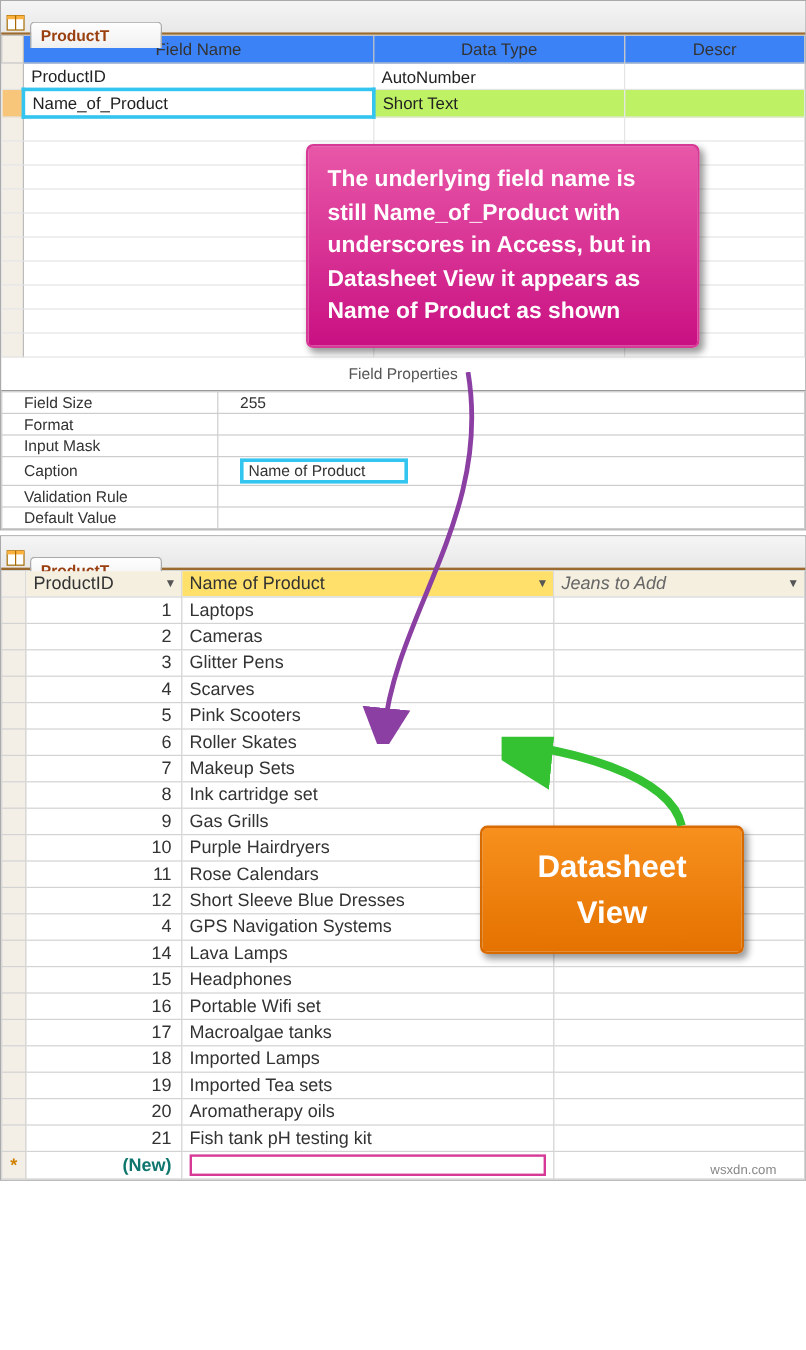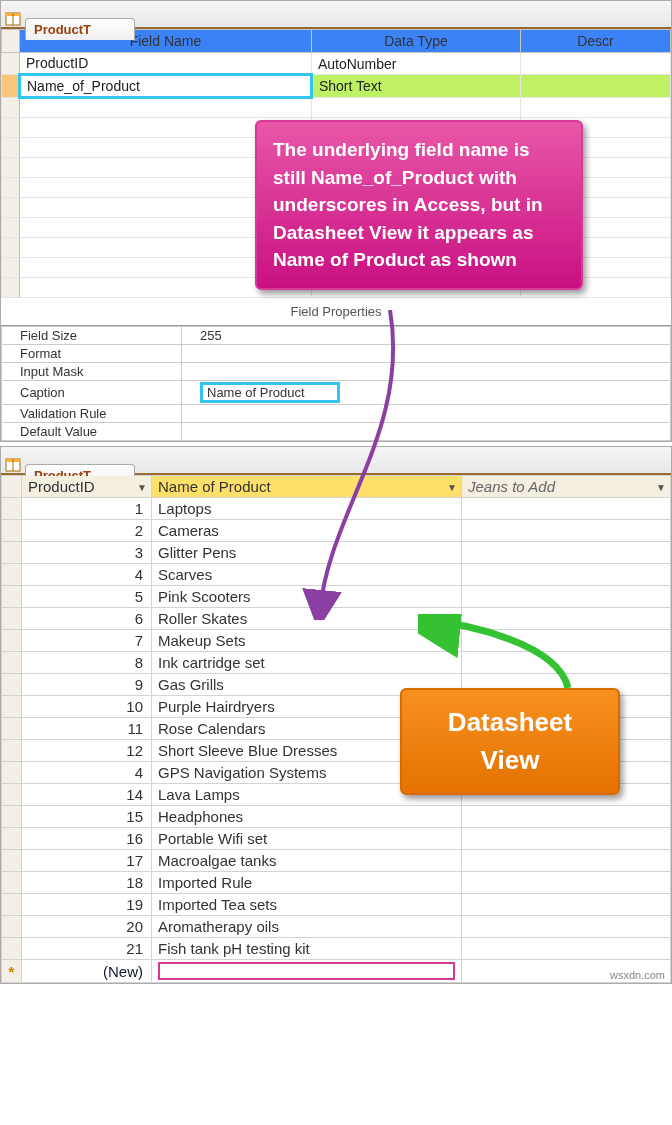--- a/index.html
+++ b/index.html
@@ -90,25 +90,25 @@
   .props-grid td { border: 1px solid #ccc; padding: 1px 18px; height: 18px; font-size: 13px; }
   .props-grid td:first-child { width: 180px; }
   .caption-hl { border: 3px solid #33c5ef !important; padding: 0 4px; display:inline-block; min-width:140px; background:#fff; }
   .datasheet { width: 100%; border-collapse: collapse; }
   .datasheet th, .datasheet td { border: 1px solid #d3d3d3; padding: 2px 6px; font-size: 15px; text-align: left; }
   .datasheet th { background: #f5efe0; font-weight: normal; position: relative; }
   .datasheet th .drop { position:absolute; right:4px; top:50%; transform:translateY(-50%); font-size:10px; color:#555; }
   .datasheet th.active { background: #ffe06a; }
   .datasheet .rowsel { width: 20px; background: #f3eee6; text-align:center; color:#a06500; }
   .datasheet td.idcell { text-align: right; padding-right: 8px; }
-  .datasheet tr.newrow td { color: #0f172a; }
+  .datasheet tr.newrow td { color: #0f766e; font-weight: bold; }
   .datasheet tr.newrow .rowsel { color:#d08000; font-weight:bold; }
   .newrow .namecell-inner { border: 2px solid #d63a96; height:18px; display:block; }
   .click-add { color:#666; font-style: italic; }
-  .attrib { position:absolute; right:6px; color:#888; font-size:11px; }
+  .attrib { position:absolute; right:24px; color:#888; font-size:11px; }
   svg.arrow { position:absolute; pointer-events:none; }
 </style>
 </head>
 <body>
 
 <div class="panel" style="position:relative;">
   <div class="tab-row">
     <span class="icon">
       <svg width="16" height="16">
           <rect x="1" y="2" width="14" height="12" fill="#fff" stroke="#a56b00"></rect>
@@ -367,21 +367,21 @@
         </tr>
         <tr>
           <td class="rowsel"></td>
           <td class="idcell">17</td>
           <td>Macroalgae tanks</td>
           <td></td>
         </tr>
         <tr>
           <td class="rowsel"></td>
           <td class="idcell">18</td>
-          <td>Imported Rule</td>
+          <td>Imported Lamps</td>
           <td></td>
         </tr>
         <tr>
           <td class="rowsel"></td>
           <td class="idcell">19</td>
           <td>Imported Tea sets</td>
           <td></td>
         </tr>
         <tr>
           <td class="rowsel"></td>

